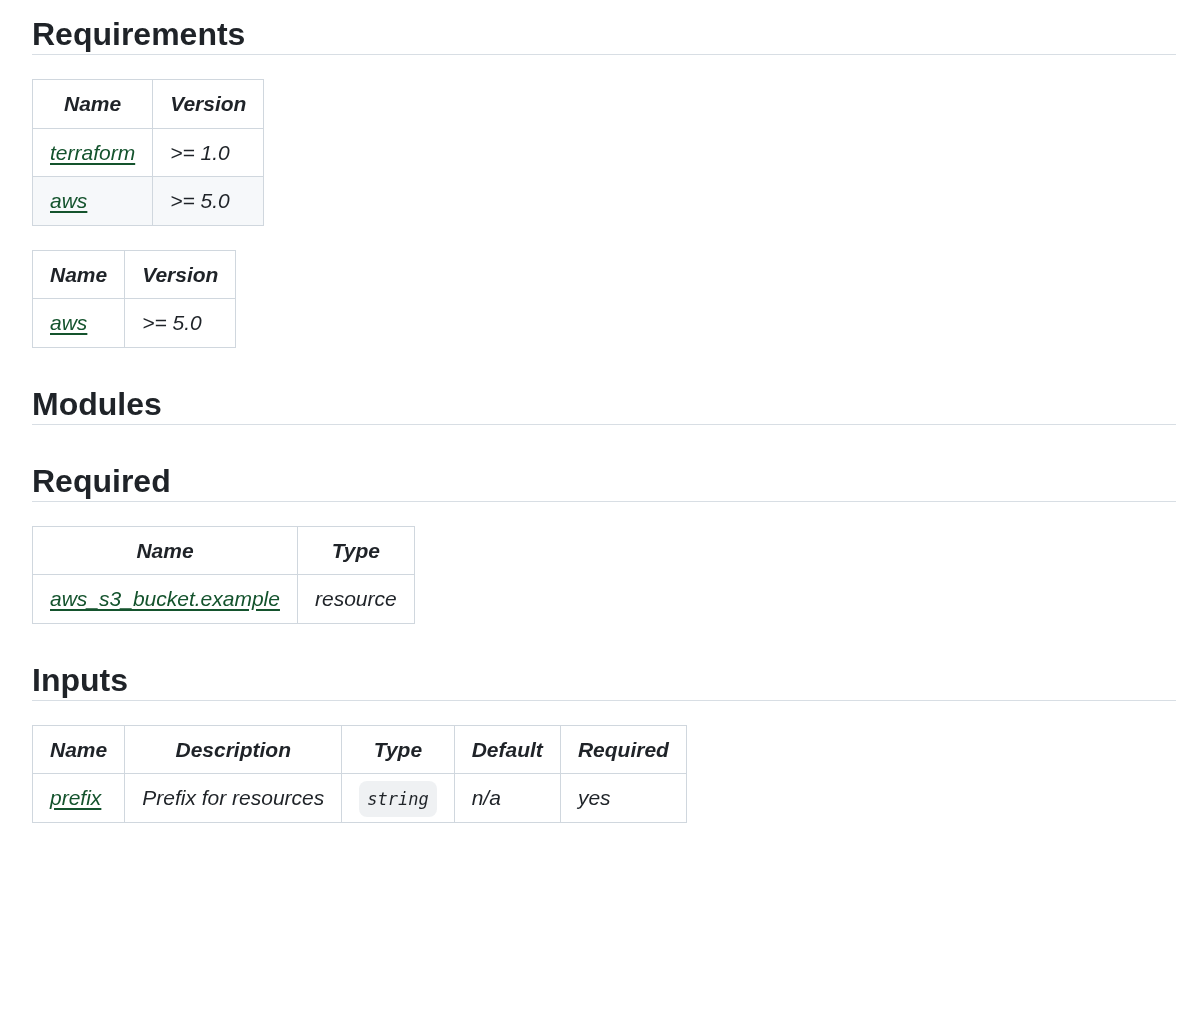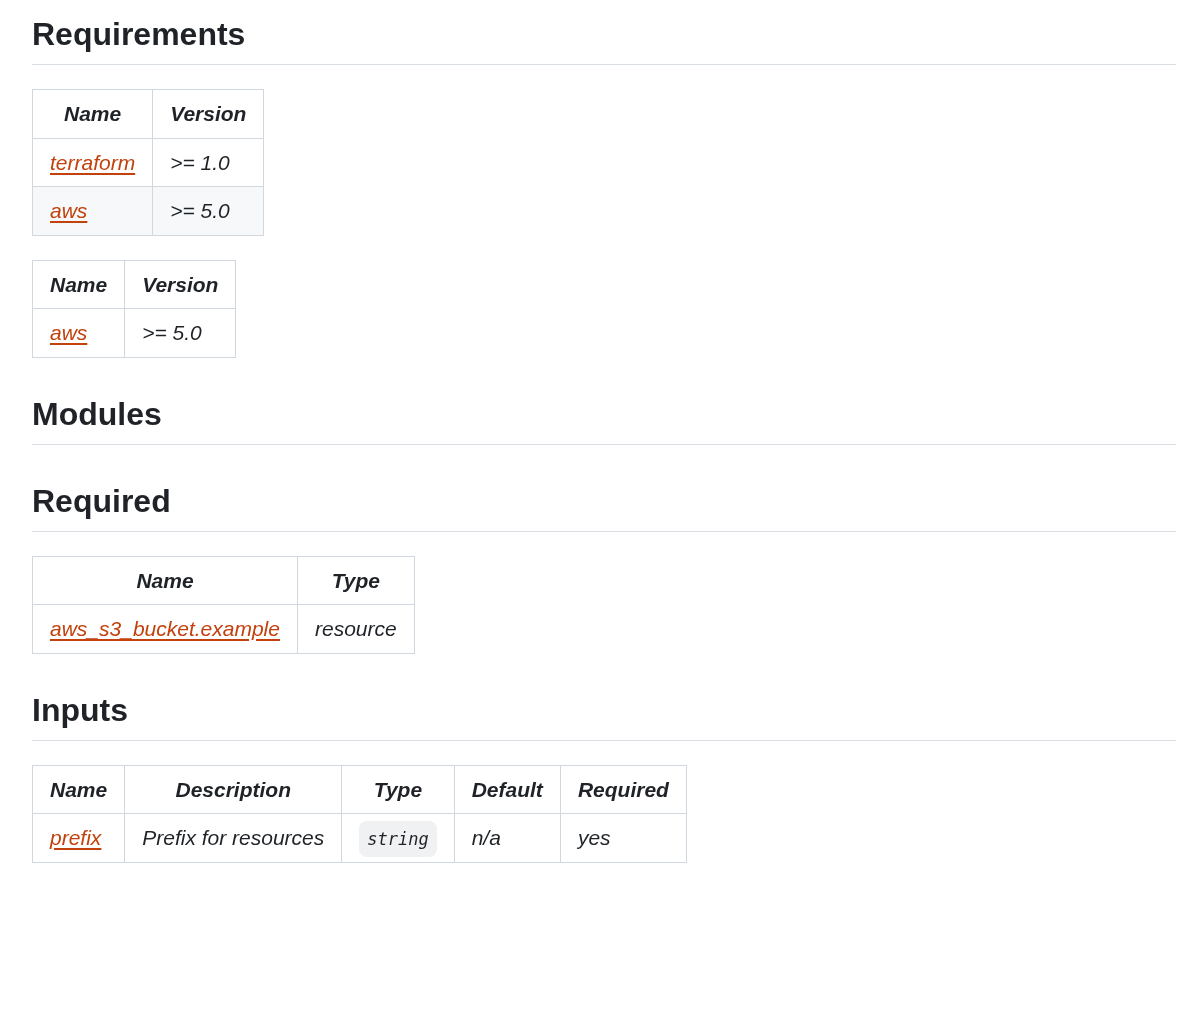--- a/index.html
+++ b/index.html
@@ -15,21 +15,20 @@
     font-family: "Liberation Sans", "DejaVu Sans", sans-serif;
     font-size: 21px;
     line-height: 1.5;
     color: #1f2328;
   }
   h2.section-heading {
     font-size: 32px;
     font-weight: 600;
     line-height: 1.25;
     margin: 36px 0 24px 0;
-    padding-bottom: 10px;
     border-bottom: 1px solid #d8dee4;
   }
   h2.section-heading:first-child {
     margin-top: 8px;
   }
   p {
     margin: 24px 0;
   }
   table {
     border-collapse: collapse;
@@ -48,21 +47,21 @@
   td {
     text-align: left;
   }
   tbody tr:nth-child(2n) {
     background-color: #f6f8fa;
   }
   td.center {
     text-align: left;
   }
   a {
-    color: #c2410c;
+    color: #14532d;
     text-decoration: underline;
     text-underline-offset: 3px;
     cursor: pointer;
   }
   code {
     font-family: "DejaVu Sans Mono", "Liberation Mono", monospace;
     font-size: 81%;
     background-color: rgba(175, 184, 193, 0.2);
     padding: 8px 8px;
     border-radius: 8px;

